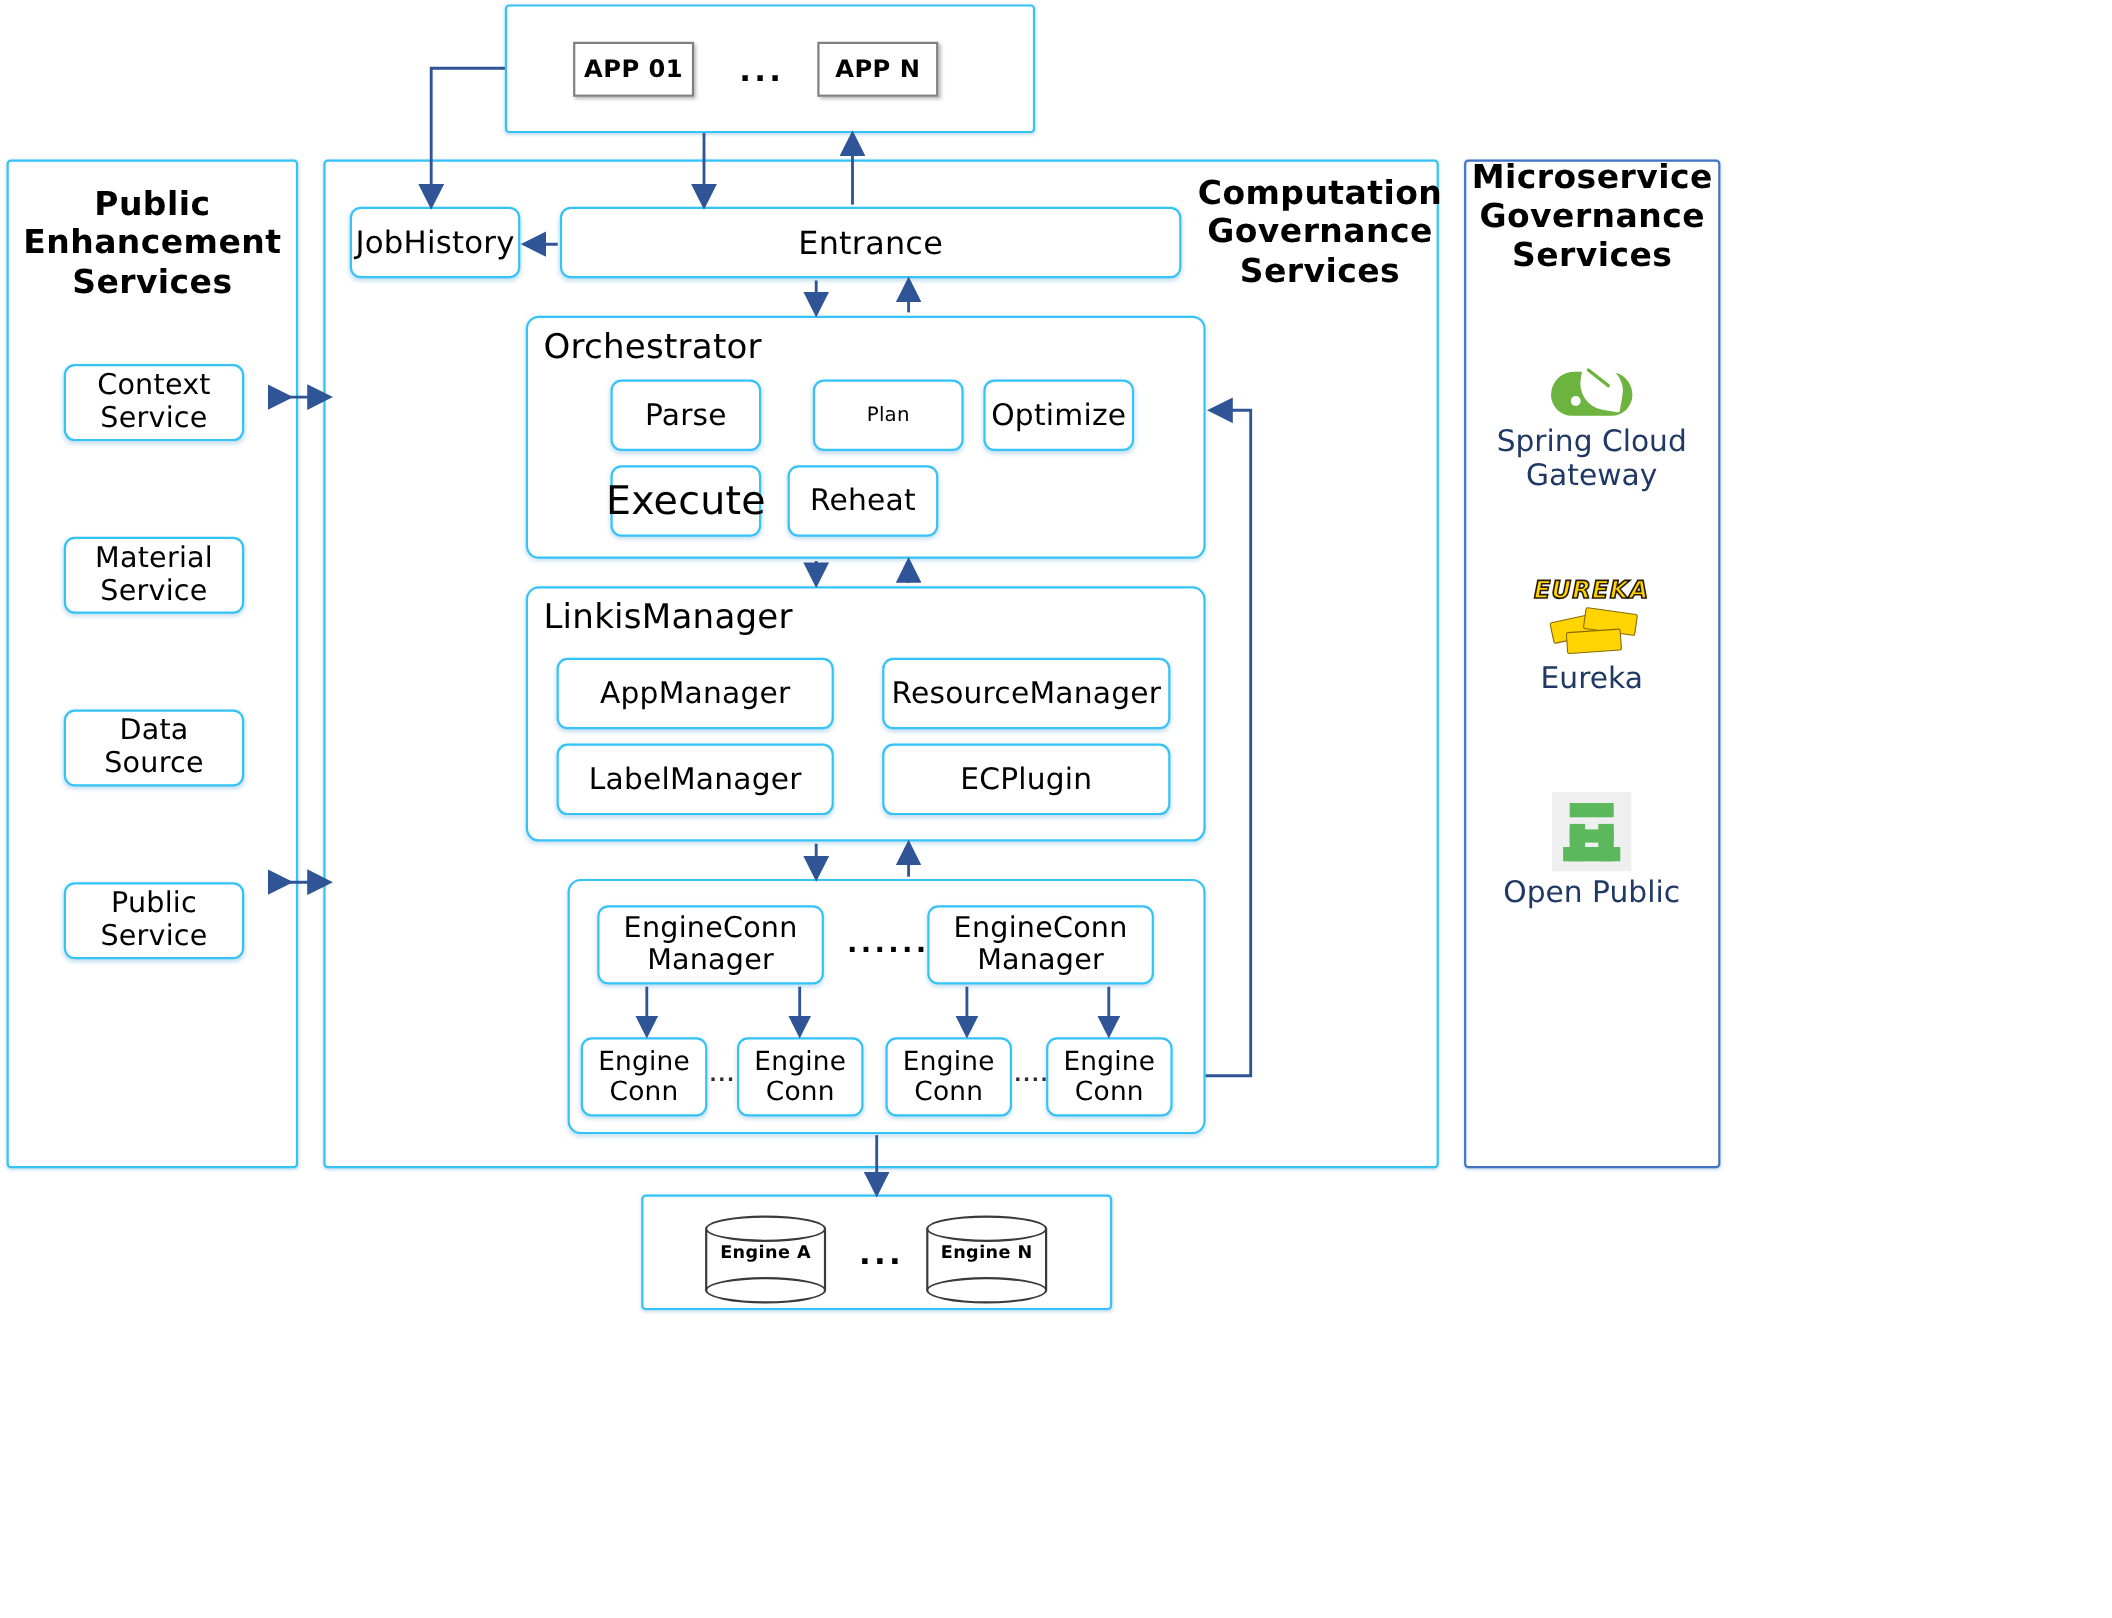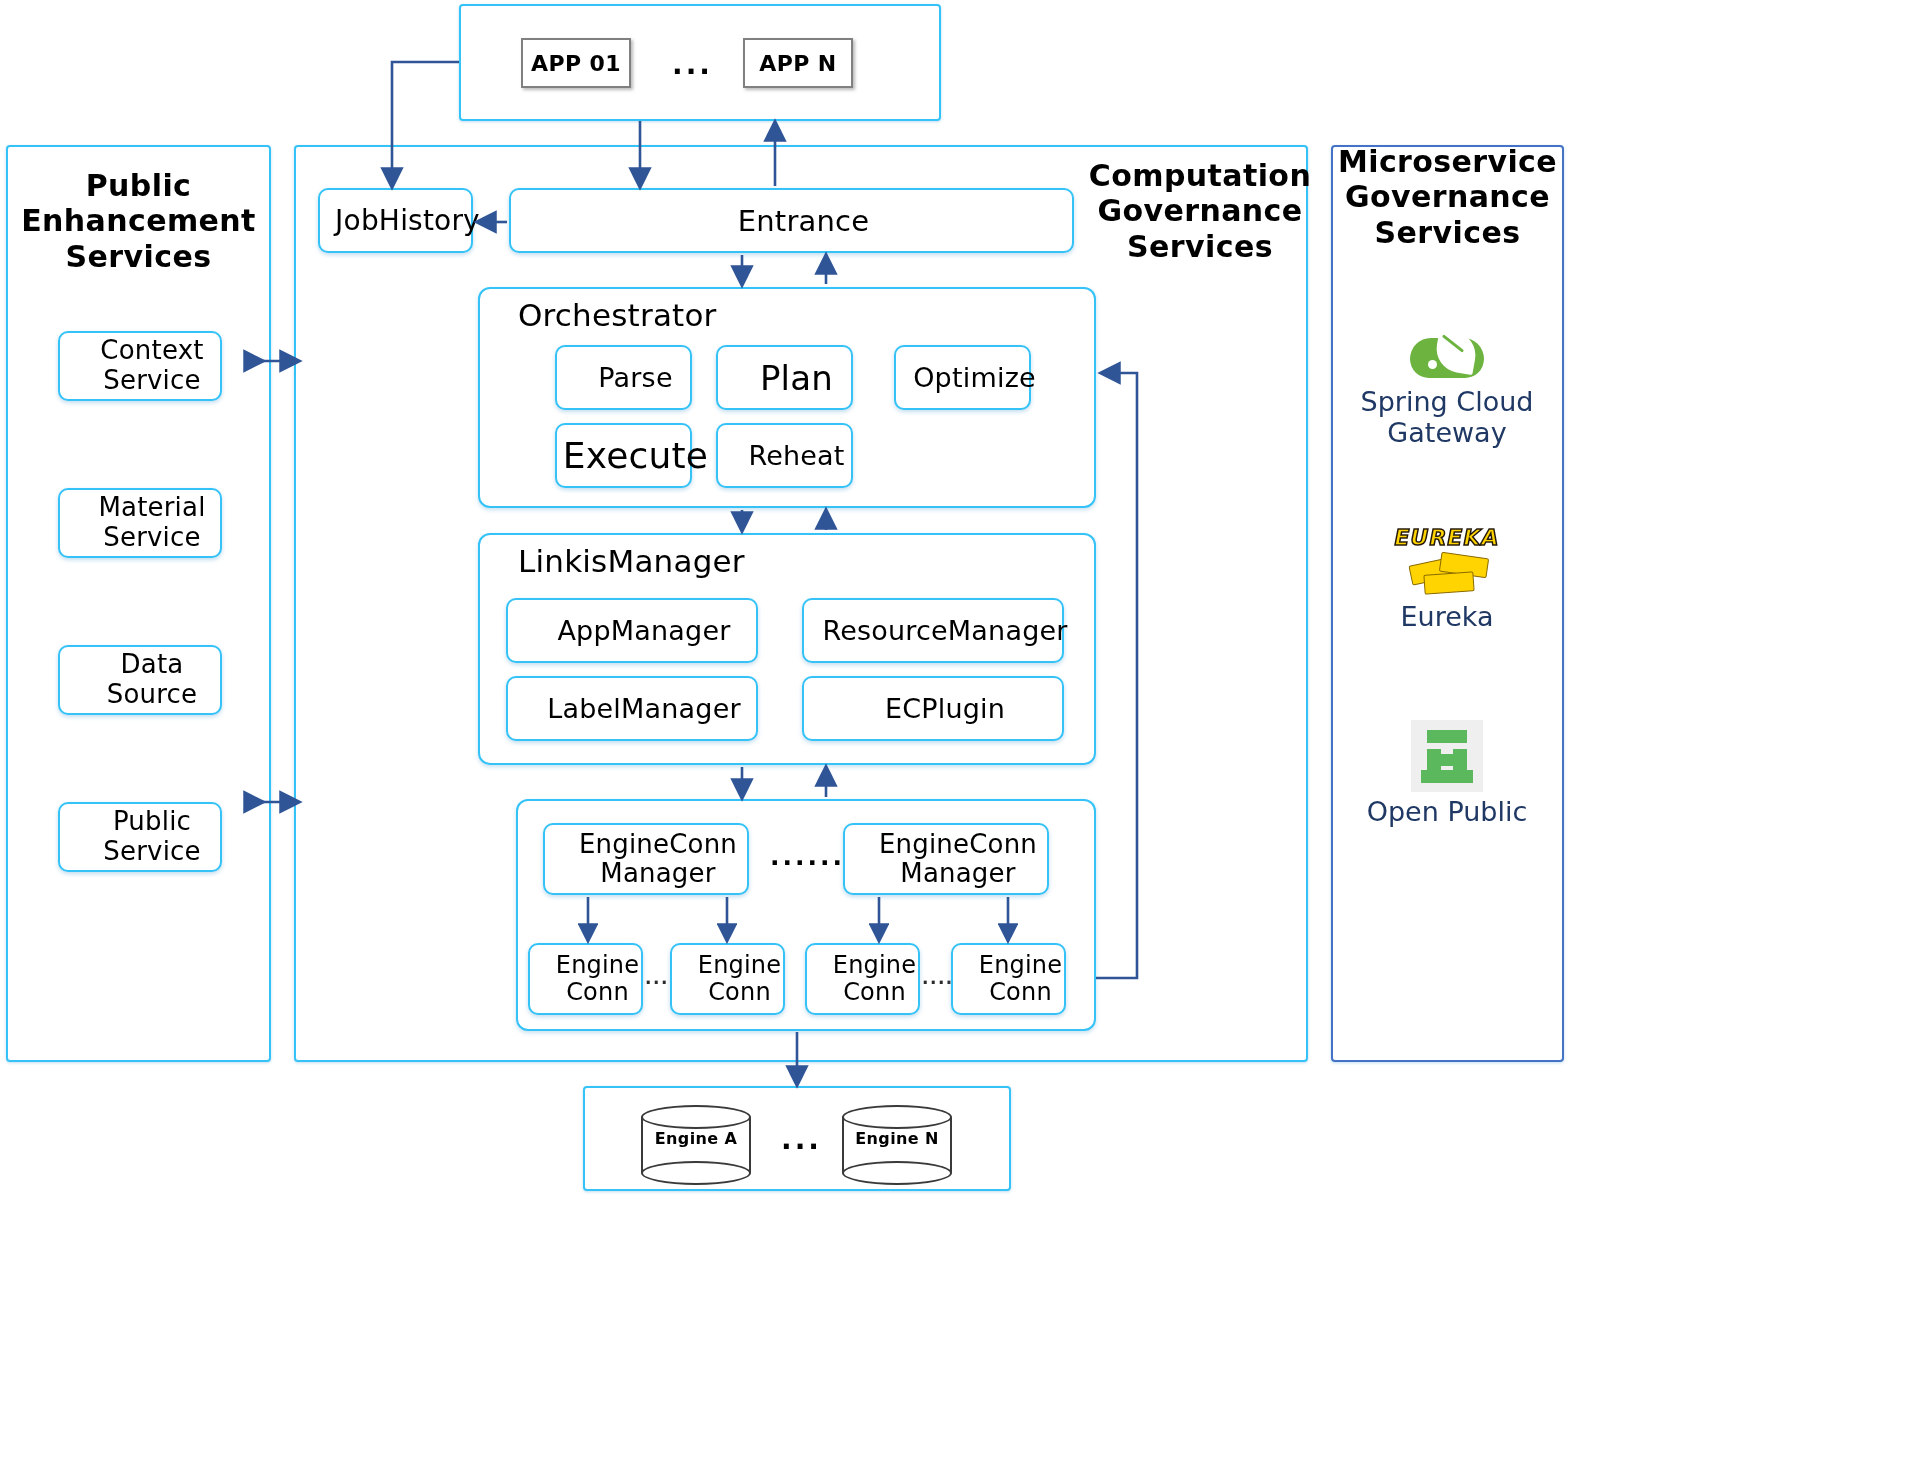--- a/index.html
+++ b/index.html
@@ -42,21 +42,21 @@
     background: #ffffff;
     box-shadow: 0 2px 4px rgba(120,180,220,.4);
   }
   .grp > .grp-title {
     position:absolute; left:14px; top:8px;
     font-size: 31px; color:#000; white-space:nowrap;
   }
 
   
   .hand { font-family:"DejaVu Sans", sans-serif; font-weight:700; letter-spacing:.4px; }
-  .hand-n { font-family:"DejaVu Sans", sans-serif; font-weight:400; letter-spacing:.2px;padding-left:24px; }
+  .hand-n { font-family:"DejaVu Sans", sans-serif; font-weight:400; letter-spacing:.2px; }
 
   .section-title {
     position:absolute; text-align:center; font-size:30px; line-height:1.18;
     font-weight:700; color:#000; white-space:pre-line;
   }
 
   
   #wires { position:absolute; inset:0; width:1920px; height:1471px; pointer-events:none; }
 
   
@@ -166,21 +166,21 @@
 Services</div>
 
   <div class="box hand-n" style="left:318px; top:188px; width:155px; height:65px; font-size:28px;">JobHistory</div>
 
   <div class="box hand-n" style="left:509px; top:188px; width:565px; height:65px; font-size:29px;">Entrance</div>
 
   <div class="grp" style="left:478px; top:287px; width:618px; height:221px;">
     <div class="grp-title hand-n">Orchestrator</div>
   </div>
   <div class="box hand-n" style="left:555px; top:345px; width:137px; height:65px; font-size:27px;">Parse</div>
-  <div class="box hand-n" style="left:716px; top:345px; width:137px; height:65px; font-size:34px;">Plan</div>
+  <div class="box hand-n" style="left:739px; top:345px; width:137px; height:65px; font-size:18px;">Plan</div>
   <div class="box hand-n" style="left:894px; top:345px; width:137px; height:65px; font-size:27px;">Optimize</div>
   <div class="box hand-n" style="left:555px; top:423px; width:137px; height:65px; font-size:36px;">Execute</div>
   <div class="box hand-n" style="left:716px; top:423px; width:137px; height:65px; font-size:27px;">Reheat</div>
 
   <div class="grp" style="left:478px; top:533px; width:618px; height:232px;">
     <div class="grp-title hand-n">LinkisManager</div>
   </div>
   <div class="box hand-n" style="left:506px; top:598px; width:252px; height:65px; font-size:27px;">AppManager</div>
   <div class="box hand-n" style="left:802px; top:598px; width:262px; height:65px; font-size:27px;">ResourceManager</div>
   <div class="box hand-n" style="left:506px; top:676px; width:252px; height:65px; font-size:27px;">LabelManager</div>

